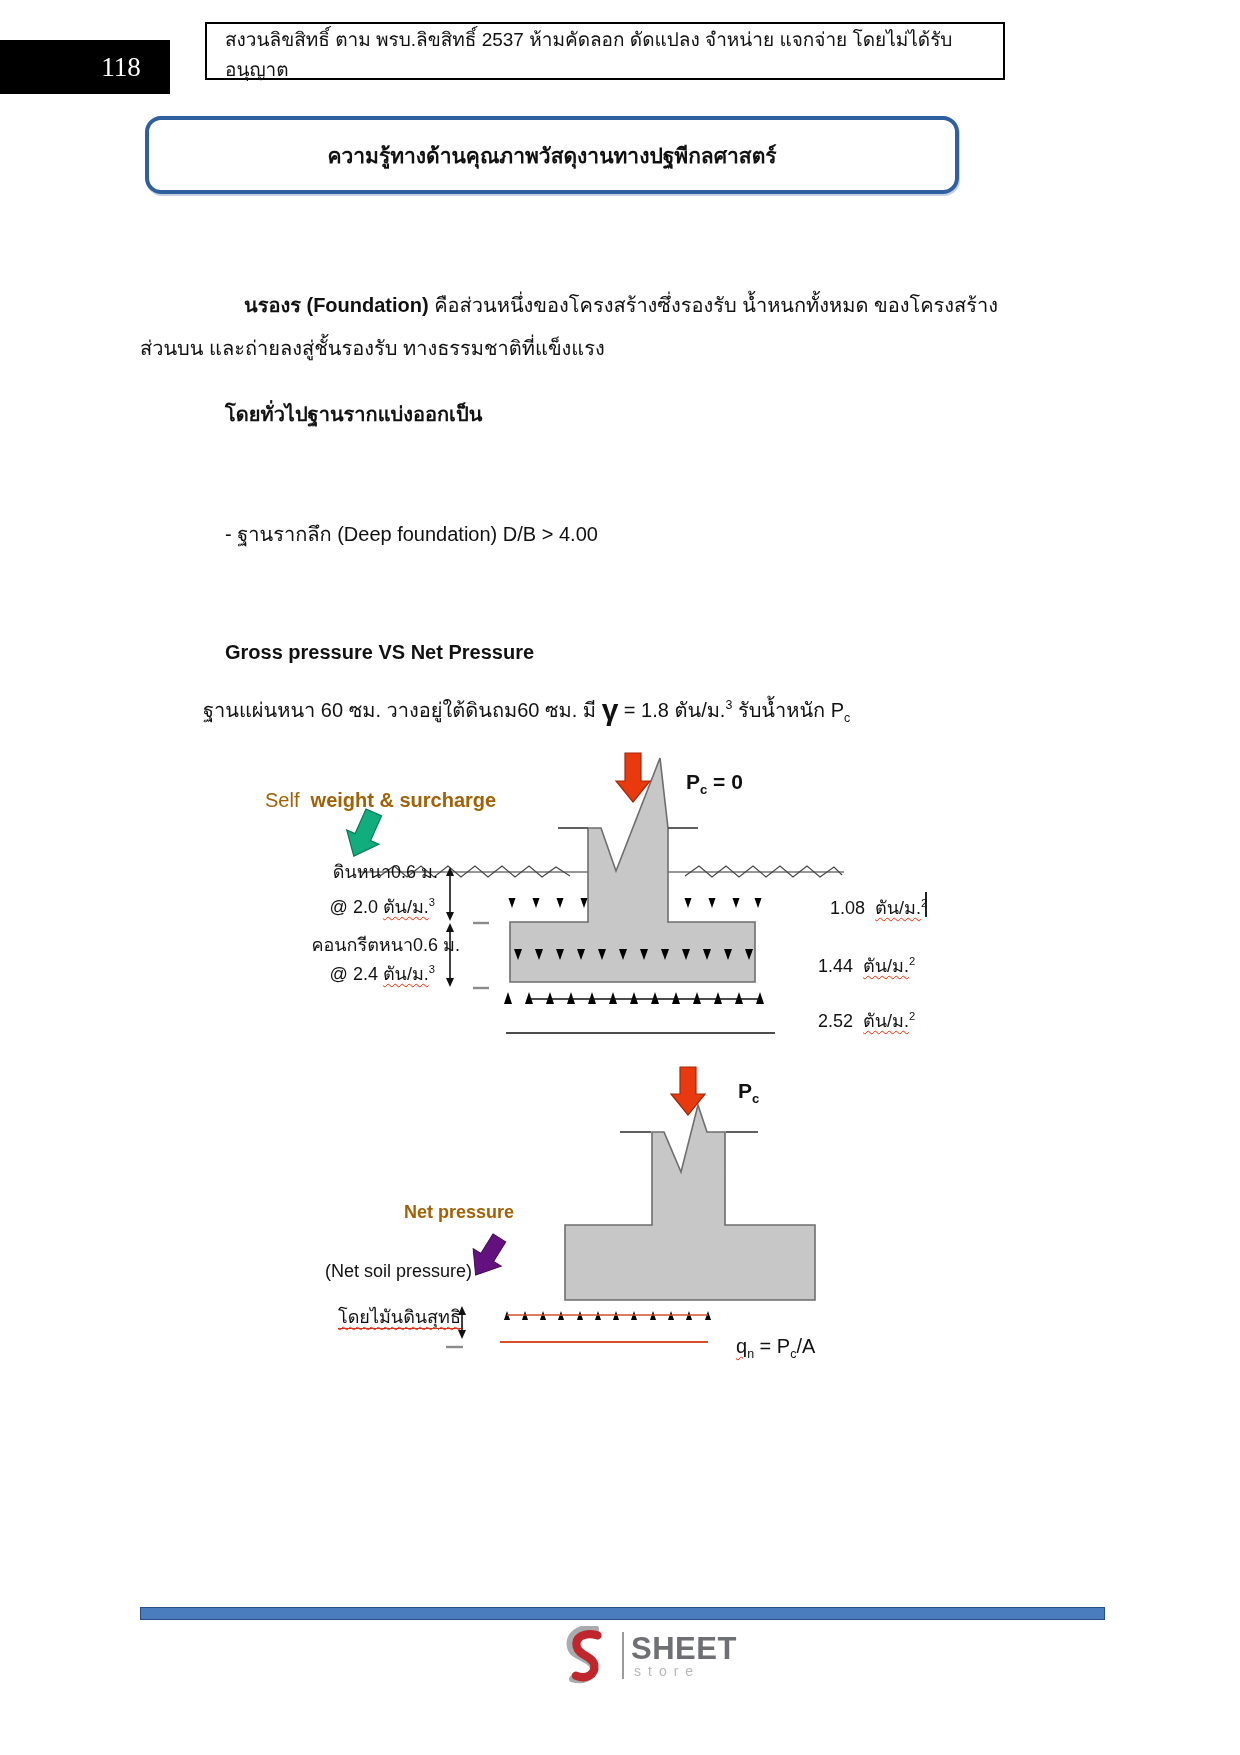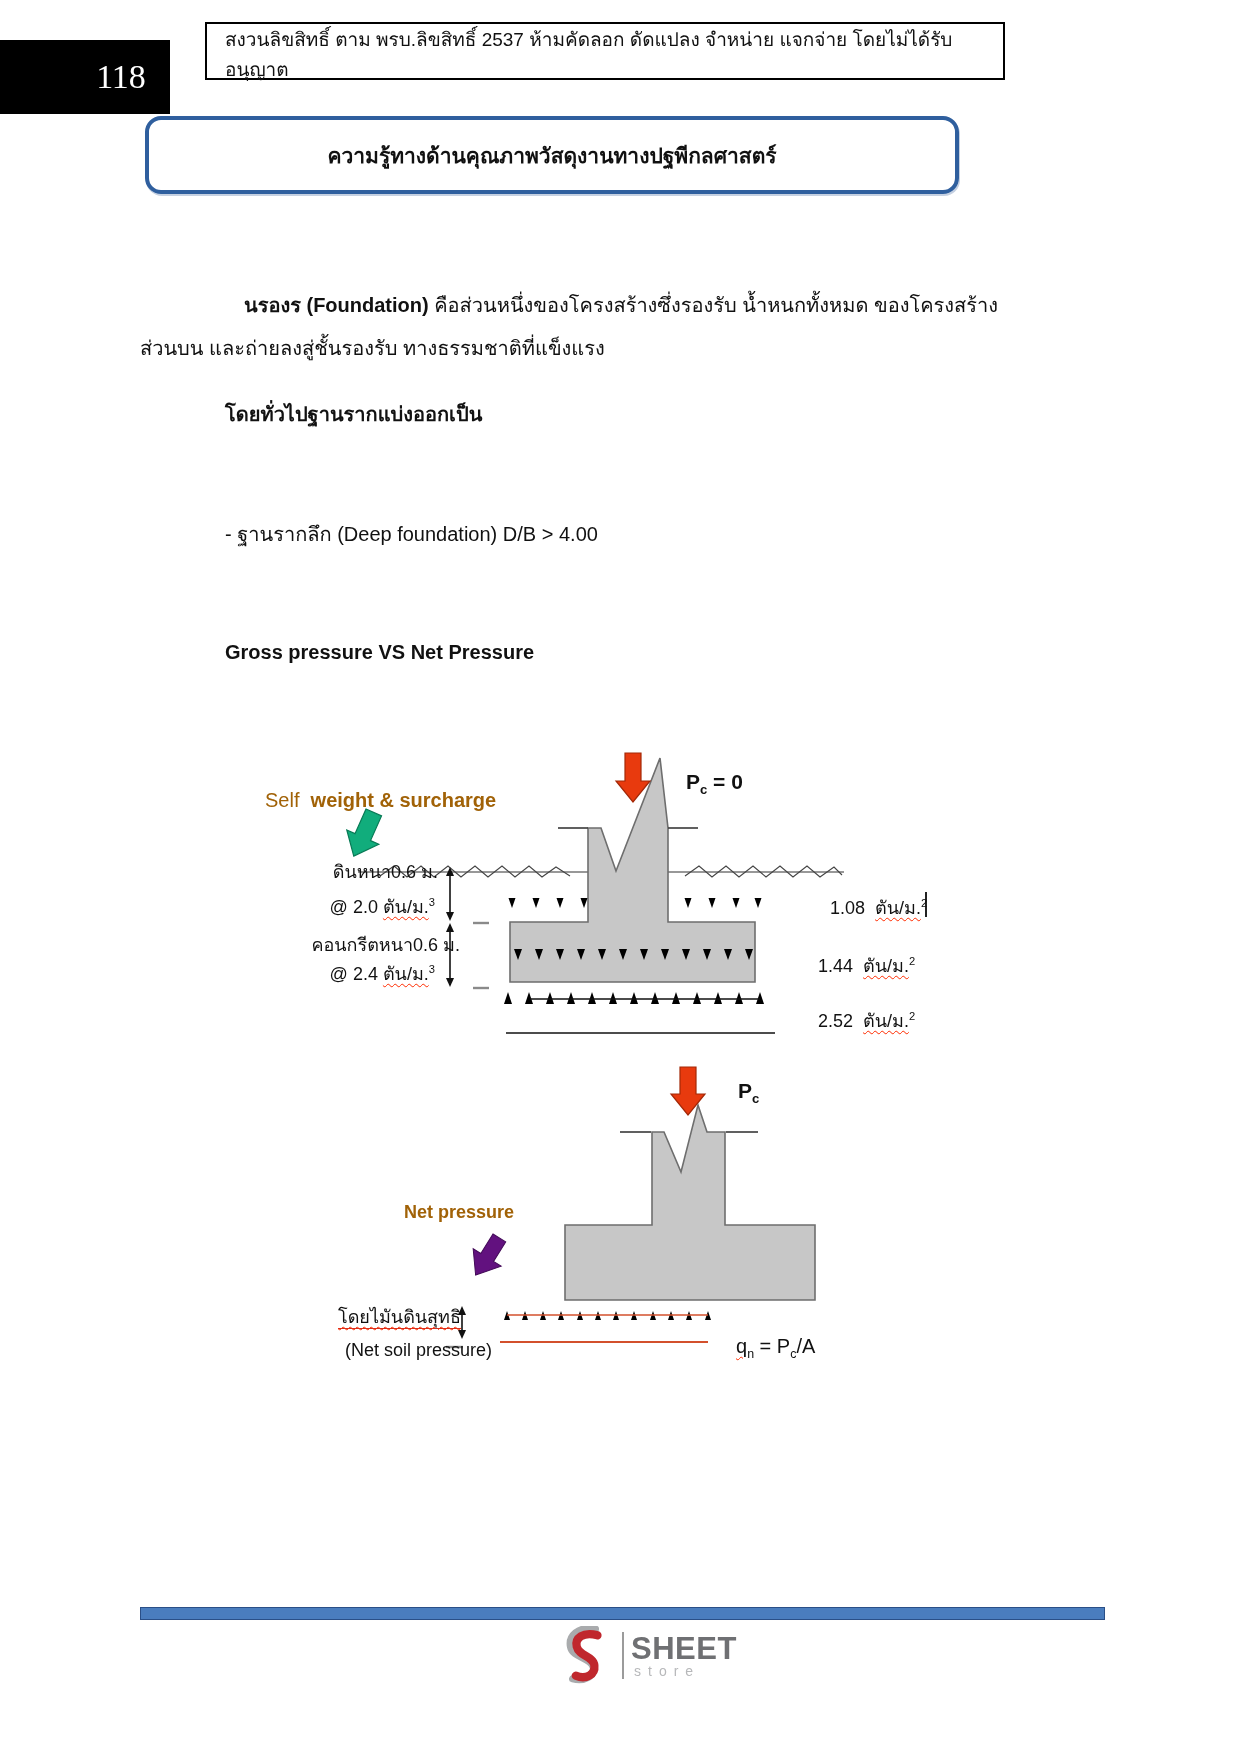--- a/index.html
+++ b/index.html
@@ -1,22 +1,22 @@
 <!DOCTYPE html>
 <html><head>
 <meta charset="utf-8">
 <style>
   html,body{margin:0;padding:0;background:#e9e9e9;}
   .page{position:relative;width:1240px;height:1755px;background:#ffffff;margin:0 auto;
         font-family:"Liberation Sans",sans-serif;color:#111;overflow:hidden;}
   .abs{position:absolute;}
   
-  .pageno-box{left:0;top:40px;width:170px;height:74px;background:#000;color:#fff;
+  .pageno-box{left:0;top:40px;width:170px;height:54px;background:#000;color:#fff;
               display:flex;align-items:center;justify-content:center;padding-left:72px;
-              box-sizing:border-box;font-family:"Liberation Serif",serif;font-size:34px;}
+              box-sizing:border-box;font-family:"Liberation Serif",serif;font-size:27px;}
   .copyright-box{left:205px;top:22px;width:800px;height:58px;border:2px solid #000;
                  display:flex;align-items:flex-start;padding-left:18px;font-size:19px;box-sizing:border-box;}
   
   .title-box{left:145px;top:116px;width:814px;height:78px;border:4px solid #2f5f9e;border-radius:16px;
              display:flex;align-items:center;justify-content:center;font-size:21px;font-weight:bold;
              box-sizing:border-box;box-shadow:1px 2px 0 rgba(90,120,170,.35);}
   
   .intro{left:140px;top:284px;width:960px;font-size:20px;line-height:43px;text-indent:104px;white-space:nowrap;}
   .h-bold{font-size:20px;font-weight:bold;white-space:nowrap;}
   .li{font-size:20px;white-space:nowrap;}
@@ -73,20 +73,23 @@
   <div class="abs intro">
     <span class="bold">นรองร (Foundation)</span><span> คือส่วนหนึ่งของโครงสร้างซึ่งรองรับ น้ำหนกทั้งหมด ของโครงสร้าง</span><br>
     <span>ส่วนบน และถ่ายลงสู่ชั้นรองรับ ทางธรรมชาติที่แข็งแรง</span>
   </div>
 
   <div class="abs h-bold" style="left:225px;top:398px;">โดยทั่วไปฐานรากแบ่งออกเป็น</div>
   <div class="abs li" style="left:225px;top:518px;">- ฐานรากลึก (Deep foundation) D/B &gt; 4.00</div>
 
   <div class="abs h-bold" style="left:225px;top:641px;">Gross pressure VS Net Pressure</div>
 
+  <div class="abs setup">
+    <span>ฐานแผ่นหนา 60 ซม. วางอยู่ใต้ดินถม60 ซม. มี </span><span class="gamma">γ</span><span> = 1.8 ตัน/ม.</span><sup class="s">3</sup><span> รับน้ำหนัก P</span><sub class="s">c</sub>
+  </div>
 
   <svg class="abs" style="left:230px;top:745px;" width="740" height="630" viewBox="0 0 740 630">
     <defs>
       <g id="ad">
           <line x1="0" y1="0" x2="0" y2="17"></line>
           <polygon points="-3.5,15 3.5,15 0,25"></polygon>
         </g>
       <g id="adb">
           <line x1="0" y1="0" x2="0" y2="23"></line>
           <polygon points="-4,20 4,20 0,31"></polygon>
@@ -238,21 +241,21 @@
 
   <div class="abs pc" style="left:738px;top:1079px;">
     <span>P</span><sub class="s">c</sub>
   </div>
 
   <div class="abs flabel blue bold" style="left:404px;top:1202px;">Net pressure</div>
 
   <div class="abs flabel" style="left:338px;top:1302px;">
     <span class="thai-net sq">โดยไมันดินสุทธิ</span>
   </div>
-  <div class="abs flabel" style="left:325px;top:1340px;margin-left:20px;">(Net soil pressure)</div>
+  <div class="abs flabel" style="left:325px;top:1261px;">(Net soil pressure)</div>
 
   <div class="abs flabel" style="left:736px;top:1335px;font-size:20px;">
     <span class="sq">q</span><sub class="s">n</sub><span> = P</span><sub class="s">c</sub><span>/A</span>
   </div>
 
   <div class="abs footer-bar"></div>
 
   <svg class="abs" style="left:556px;top:1626px;" width="56" height="58" viewBox="0 0 54 56">
     <path d="M38,3 C21,0 12,10 14,20 C16,31 34,30 36,40 C37.5,48 28,54 16,51" fill="none" stroke="#a9abad" stroke-width="7" stroke-linecap="round"></path>
     <path d="M40,9 C26,5 18,12 20,20 C22,29 36,29 37,38 C38,47 29,52 19,48" fill="none" stroke="#c0272d" stroke-width="8" stroke-linecap="round"></path>

